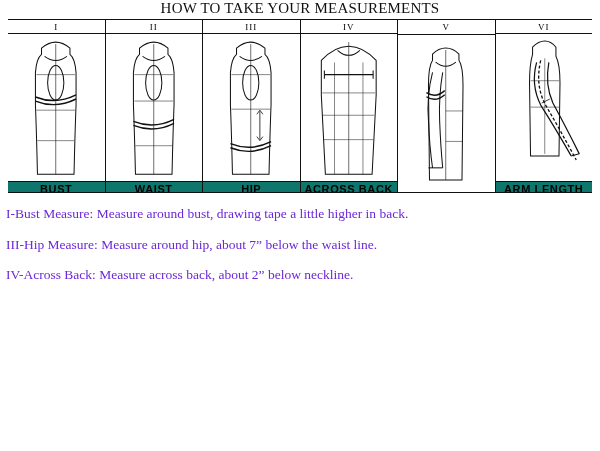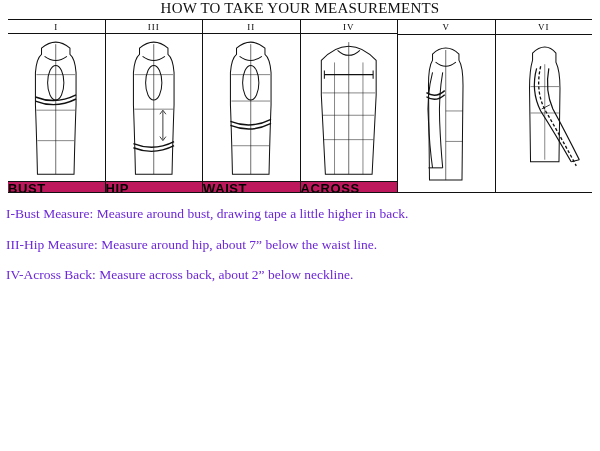--- a/index.html
+++ b/index.html
@@ -58,28 +58,29 @@
     border-bottom: 1px solid #111;
     background: #fff;
   }
   .figure {
     position: relative;
     flex: 1 1 auto;
     background: #fff;
   }
   .figure svg { display: block; width: 100%; height: 100%; }
   .panel-label {
-    font-size: 13px;
+    text-align: center;
+    font-size: 11px;
     font-family: "Liberation Sans", sans-serif;
     font-weight: bold;
     letter-spacing: 0.6px;
     height: 14px;
     line-height: 14px;
     border-top: 1px solid #111;
-    background: #be185d;
+    background: #0f766e;
   }
   
   .instructions {
     padding: 14px 8px 0 6px;
   }
   .instruction {
     font-family: "Liberation Serif", serif;
     font-size: 13.5px;
     line-height: 1.0;
     margin-bottom: 17px;
@@ -114,46 +115,20 @@
             <line x1="28" y1="40" x2="66" y2="40" stroke-width="0.5"></line>
             <line x1="28" y1="75" x2="66" y2="75" stroke-width="0.5"></line>
             <line x1="29" y1="105" x2="65" y2="105" stroke-width="0.5"></line>
 
             <path d="M27 62 Q47 70 67 60" stroke-width="1.4"></path>
             <path d="M27 66 Q47 74 67 64" stroke-width="1.4"></path>
           </g>
         </svg>
       </div>
       <div class="panel-label">BUST</div>
-    </div>
-
-    <div class="panel">
-      <div class="panel-num">III</div>
-      <div class="figure">
-        <svg viewBox="0 0 95 145" preserveAspectRatio="xMidYMid meet">
-          <g fill="none" stroke="#111" stroke-width="1">
-            <line x1="47" y1="10" x2="47" y2="138" stroke-width="0.6"></line>
-            <path d="M33 20 L33 14 Q40 8 47 8 Q54 8 61 14 L61 20
-                     Q66 24 67 38 L67 70 Q66 95 65 138
-                     L29 138 Q28 95 27 70 L27 38 Q28 24 33 20 Z"></path>
-            <path d="M36 22 Q47 30 58 22"></path>
-            <ellipse cx="47" cy="48" rx="8" ry="17"></ellipse>
-            <line x1="28" y1="40" x2="66" y2="40" stroke-width="0.5"></line>
-            <line x1="28" y1="74" x2="66" y2="74" stroke-width="0.5"></line>
-
-            <line x1="56" y1="76" x2="56" y2="104" stroke-width="0.8"></line>
-            <path d="M53 79 L56 75 L59 79" stroke-width="0.8"></path>
-            <path d="M53 101 L56 105 L59 101" stroke-width="0.8"></path>
-
-            <path d="M27 108 Q47 116 67 106" stroke-width="1.4"></path>
-            <path d="M27 112 Q47 120 67 110" stroke-width="1.4"></path>
-          </g>
-        </svg>
-      </div>
-      <div class="panel-label">HIP</div>
     </div>
 
     <div class="panel">
       <div class="panel-num">II</div>
       <div class="figure">
         <svg viewBox="0 0 95 145" preserveAspectRatio="xMidYMid meet">
           <g fill="none" stroke="#111" stroke-width="1">
             <line x1="47" y1="10" x2="47" y2="138" stroke-width="0.6"></line>
             <path d="M33 20 L33 14 Q40 8 47 8 Q54 8 61 14 L61 20
                      Q66 24 67 38 L67 70 Q66 95 65 138
@@ -166,20 +141,46 @@
 
             <path d="M27 86 Q47 94 67 84" stroke-width="1.4"></path>
             <path d="M27 90 Q47 98 67 88" stroke-width="1.4"></path>
           </g>
         </svg>
       </div>
       <div class="panel-label">WAIST</div>
     </div>
 
     <div class="panel">
+      <div class="panel-num">III</div>
+      <div class="figure">
+        <svg viewBox="0 0 95 145" preserveAspectRatio="xMidYMid meet">
+          <g fill="none" stroke="#111" stroke-width="1">
+            <line x1="47" y1="10" x2="47" y2="138" stroke-width="0.6"></line>
+            <path d="M33 20 L33 14 Q40 8 47 8 Q54 8 61 14 L61 20
+                     Q66 24 67 38 L67 70 Q66 95 65 138
+                     L29 138 Q28 95 27 70 L27 38 Q28 24 33 20 Z"></path>
+            <path d="M36 22 Q47 30 58 22"></path>
+            <ellipse cx="47" cy="48" rx="8" ry="17"></ellipse>
+            <line x1="28" y1="40" x2="66" y2="40" stroke-width="0.5"></line>
+            <line x1="28" y1="74" x2="66" y2="74" stroke-width="0.5"></line>
+
+            <line x1="56" y1="76" x2="56" y2="104" stroke-width="0.8"></line>
+            <path d="M53 79 L56 75 L59 79" stroke-width="0.8"></path>
+            <path d="M53 101 L56 105 L59 101" stroke-width="0.8"></path>
+
+            <path d="M27 108 Q47 116 67 106" stroke-width="1.4"></path>
+            <path d="M27 112 Q47 120 67 110" stroke-width="1.4"></path>
+          </g>
+        </svg>
+      </div>
+      <div class="panel-label">HIP</div>
+    </div>
+
+    <div class="panel">
       <div class="panel-num">IV</div>
       <div class="figure">
         <svg viewBox="0 0 95 145" preserveAspectRatio="xMidYMid meet">
           <g fill="none" stroke="#111" stroke-width="1">
             <line x1="47" y1="8" x2="47" y2="138" stroke-width="0.6"></line>
 
             <path d="M20 26 Q33 12 47 12 Q61 12 74 26
                      L74 60 Q72 100 70 138 L24 138 Q22 100 20 60 Z"></path>
 
             <path d="M36 16 Q47 26 58 16"></path>
@@ -239,20 +240,21 @@
             <path d="M40 28 Q34 50 44 70 Q58 92 74 120" stroke-width="1.2"></path>
             <path d="M52 28 Q48 50 56 68 Q68 90 82 118" stroke-width="1.2"></path>
             <line x1="74" y1="120" x2="82" y2="118"></line>
 
             <path d="M44 26 Q38 52 50 72 Q64 96 79 124" stroke-width="1.3" stroke-dasharray="3 2"></path>
 
             <line x1="45" y1="68" x2="53" y2="64" stroke-width="0.8"></line>
           </g>
         </svg>
       </div>
+      <div class="panel-label">ARM LENGTH</div>
     </div>
 
   </div>
 
   <div class="instructions">
     <div class="instruction">I-Bust Measure: Measure around bust, drawing tape a little higher in back.</div>
     <div class="instruction">III-Hip Measure: Measure around hip, about 7” below the waist line.</div>
     <div class="instruction">IV-Across Back: Measure across back, about 2” below neckline.</div>
   </div>
 

